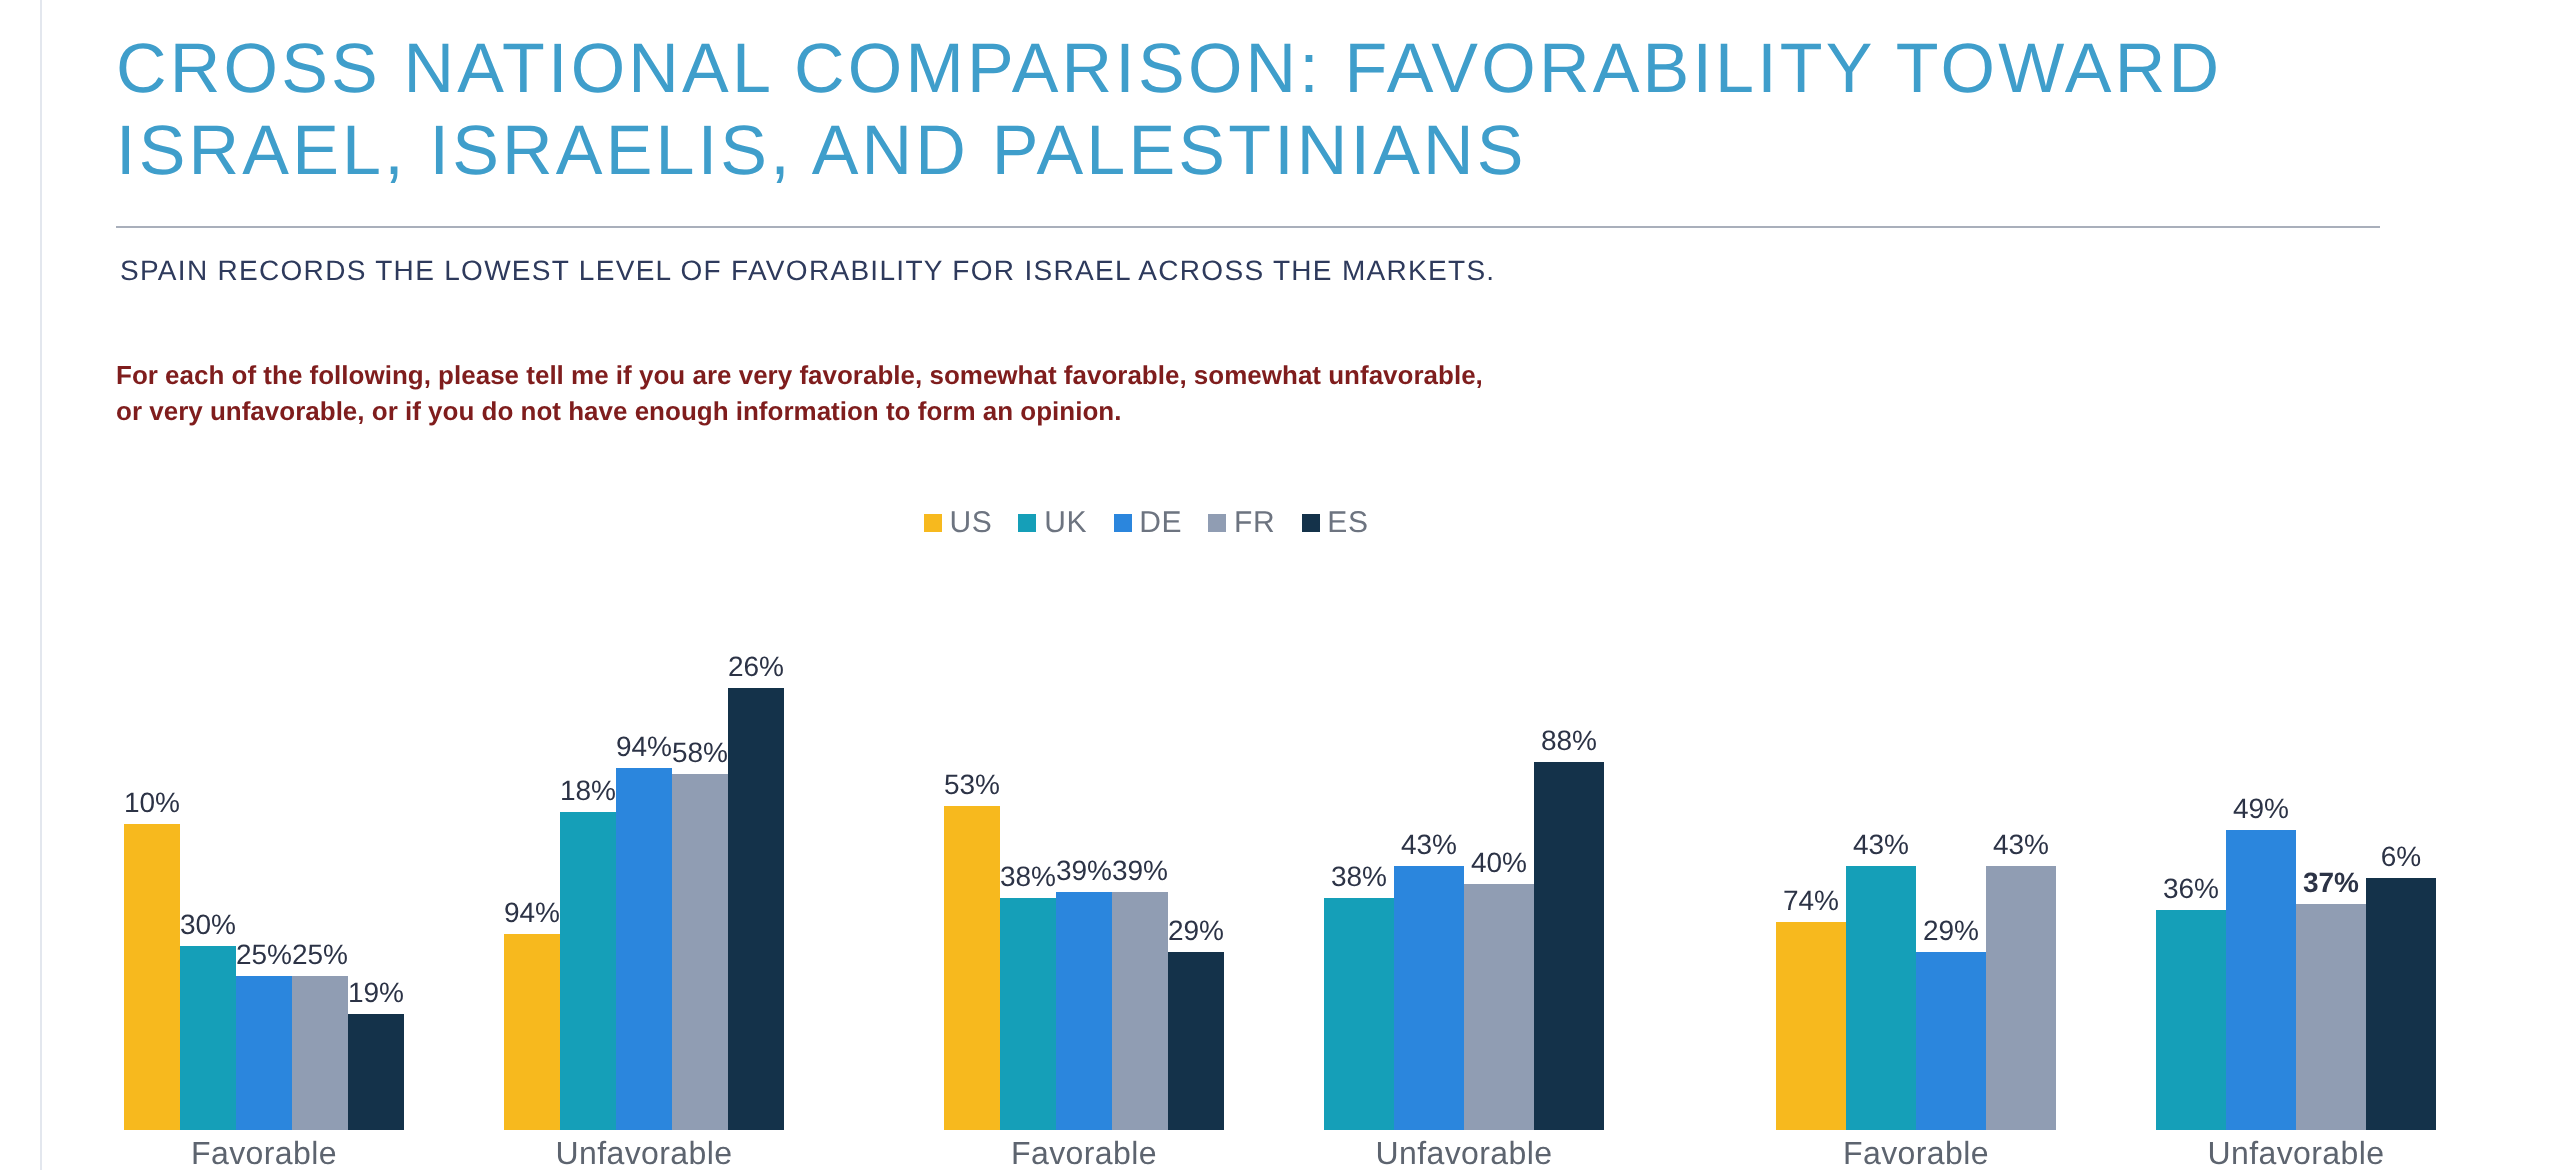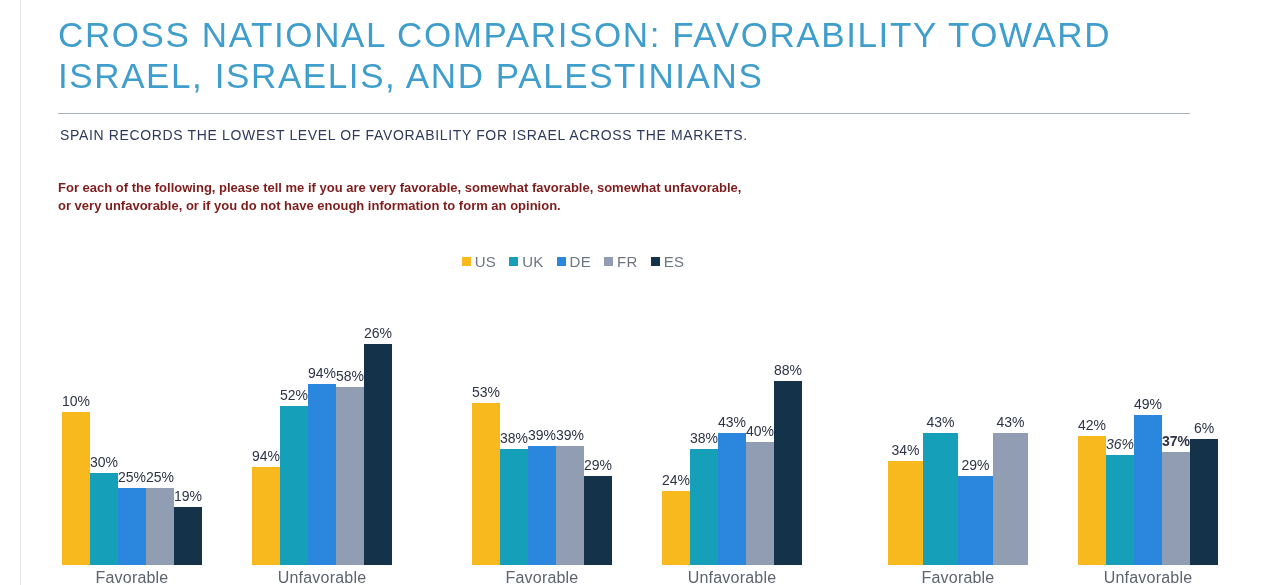--- a/index.html
+++ b/index.html
@@ -232,21 +232,21 @@
             </div>
             <div class="cat-label" style="bottom: -22px;">Favorable</div>
           </div>
           <div class="group">
             <div class="bar-wrap">
               <div class="bar" style="height: 98px; background: rgb(247, 185, 30);"></div>
               <div class="bar-label" style="bottom: 101px;">94%</div>
             </div>
             <div class="bar-wrap">
               <div class="bar" style="height: 159px; background: rgb(21, 159, 184);"></div>
-              <div class="bar-label" style="bottom: 162px;">52%</div>
+              <div class="bar-label" style="bottom: 162px;">18%</div>
             </div>
             <div class="bar-wrap">
               <div class="bar" style="height: 181px; background: rgb(43, 134, 221);"></div>
               <div class="bar-label" style="bottom: 184px;">94%</div>
             </div>
             <div class="bar-wrap">
               <div class="bar" style="height: 178px; background: rgb(144, 157, 179);"></div>
               <div class="bar-label" style="bottom: 181px;">58%</div>
             </div>
             <div class="bar-wrap">
@@ -277,24 +277,20 @@
               <div class="bar-label" style="bottom: 122px;">39%</div>
             </div>
             <div class="bar-wrap">
               <div class="bar" style="height: 89px; background: rgb(20, 50, 74);"></div>
               <div class="bar-label" style="bottom: 92px;">29%</div>
             </div>
             <div class="cat-label" style="bottom: -22px;">Favorable</div>
           </div>
           <div class="group">
             <div class="bar-wrap">
-              <div class="bar" style="height: 74px; background: rgb(247, 185, 30);"></div>
-              <div class="bar-label" style="bottom: 77px;">24%</div>
-            </div>
-            <div class="bar-wrap">
               <div class="bar" style="height: 116px; background: rgb(21, 159, 184);"></div>
               <div class="bar-label" style="bottom: 119px;">38%</div>
             </div>
             <div class="bar-wrap">
               <div class="bar" style="height: 132px; background: rgb(43, 134, 221);"></div>
               <div class="bar-label" style="bottom: 135px;">43%</div>
             </div>
             <div class="bar-wrap">
               <div class="bar" style="height: 123px; background: rgb(144, 157, 179);"></div>
               <div class="bar-label" style="bottom: 126px;">40%</div>
@@ -305,44 +301,40 @@
             </div>
             <div class="cat-label" style="bottom: -22px;">Unfavorable</div>
           </div>
         </div>
       </div>
       <div class="chart chart-3">
         <div class="plot">
           <div class="group">
             <div class="bar-wrap">
               <div class="bar" style="height: 104px; background: rgb(247, 185, 30);"></div>
-              <div class="bar-label" style="bottom: 107px;">34%</div>
+              <div class="bar-label" style="bottom: 107px;">74%</div>
             </div>
             <div class="bar-wrap">
               <div class="bar" style="height: 132px; background: rgb(21, 159, 184);"></div>
               <div class="bar-label" style="bottom: 135px;">43%</div>
             </div>
             <div class="bar-wrap">
               <div class="bar" style="height: 89px; background: rgb(43, 134, 221);"></div>
               <div class="bar-label" style="bottom: 92px;">29%</div>
             </div>
             <div class="bar-wrap">
               <div class="bar" style="height: 132px; background: rgb(144, 157, 179);"></div>
               <div class="bar-label" style="bottom: 135px;">43%</div>
             </div>
             <div class="cat-label" style="bottom: -22px;">Favorable</div>
           </div>
           <div class="group">
             <div class="bar-wrap">
-              <div class="bar" style="height: 129px; background: rgb(247, 185, 30);"></div>
-              <div class="bar-label" style="bottom: 132px;">42%</div>
-            </div>
-            <div class="bar-wrap">
               <div class="bar" style="height: 110px; background: rgb(21, 159, 184);"></div>
-              <div class="bar-label" style="bottom: 113px; font-style: italic;">36%</div>
+              <div class="bar-label" style="bottom: 113px;">36%</div>
             </div>
             <div class="bar-wrap">
               <div class="bar" style="height: 150px; background: rgb(43, 134, 221);"></div>
               <div class="bar-label" style="bottom: 153px;">49%</div>
             </div>
             <div class="bar-wrap">
               <div class="bar" style="height: 113px; background: rgb(144, 157, 179);"></div>
               <div class="bar-label" style="bottom: 116px; font-weight: bold;">37%</div>
             </div>
             <div class="bar-wrap">

